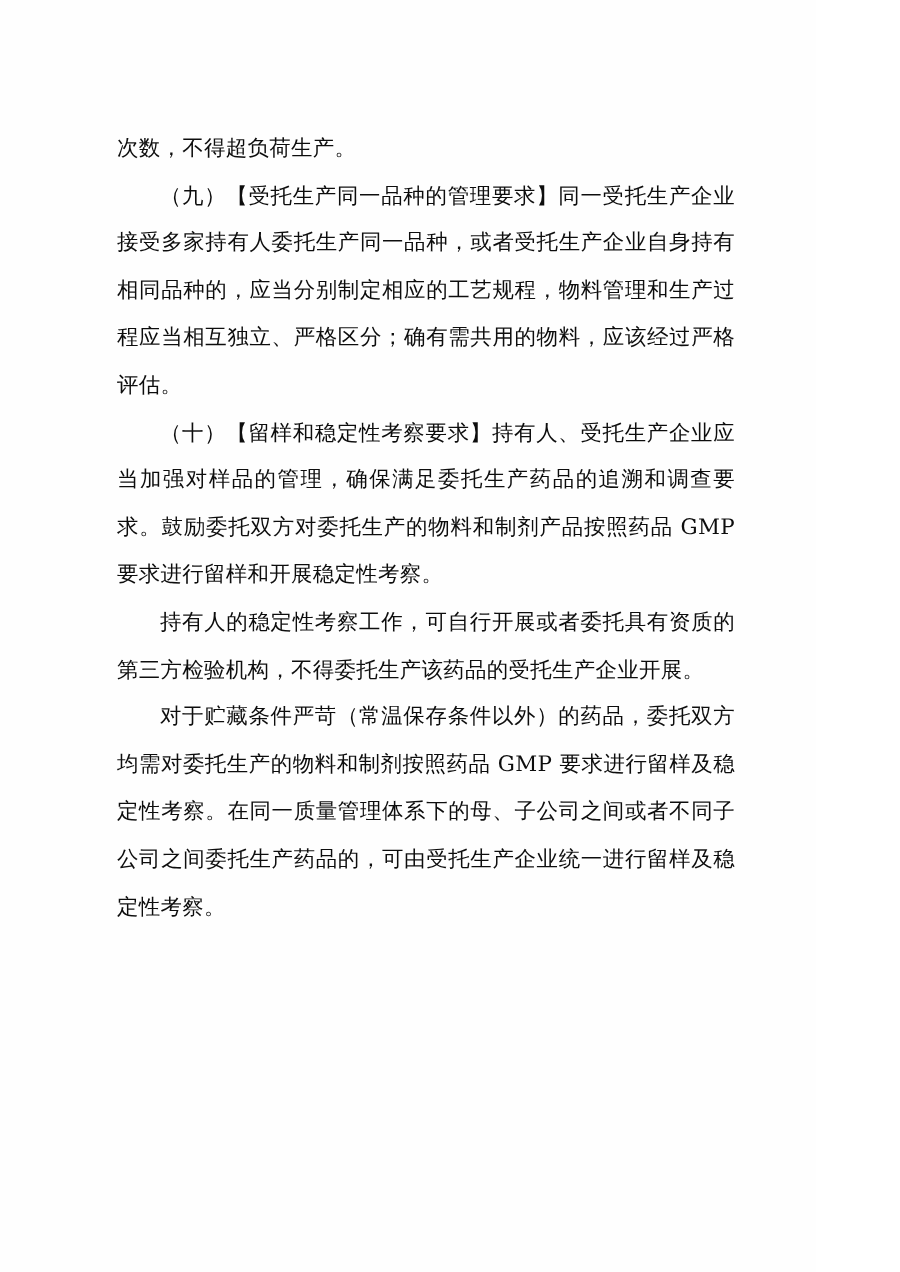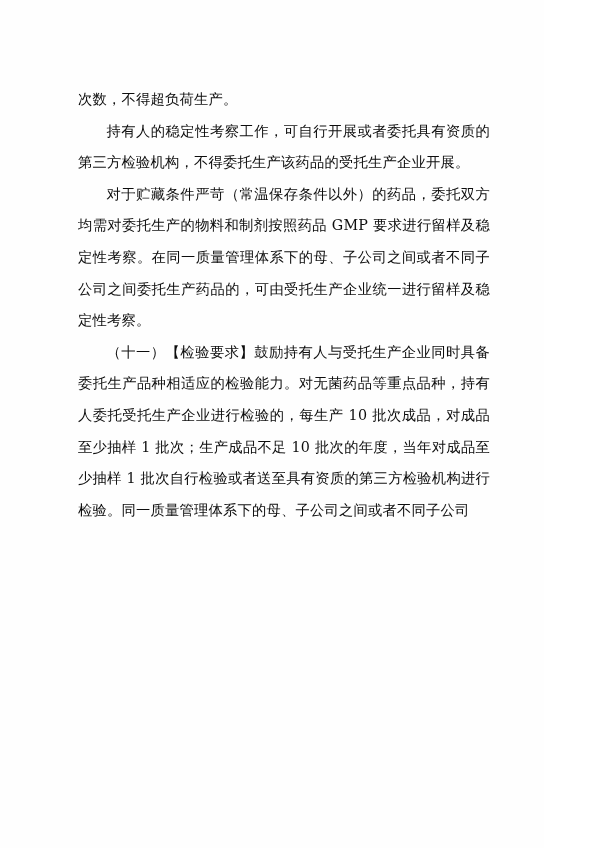--- a/index.html
+++ b/index.html
@@ -38,17 +38,18 @@
   .para.no-indent {
     text-indent: 0;
   }
 </style>
 </head>
 <body>
 
 <div class="page">
   <div class="doc-body">
     <p class="para no-indent">次数，不得超负荷生产。</p>
+    <p class="para">（九）【受托生产同一品种的管理要求】同一受托生产企业接受多家持有人委托生产同一品种，或者受托生产企业自身持有相同品种的，应当分别制定相应的工艺规程，物料管理和生产过程应当相互独立、严格区分；确有需共用的物料，应该经过严格评估。</p>
+    <p class="para">（十）【留样和稳定性考察要求】持有人、受托生产企业应当加强对样品的管理，确保满足委托生产药品的追溯和调查要求。鼓励委托双方对委托生产的物料和制剂产品按照药品 GMP 要求进行留样和开展稳定性考察。</p>
     <p class="para">持有人的稳定性考察工作，可自行开展或者委托具有资质的第三方检验机构，不得委托生产该药品的受托生产企业开展。</p>
     <p class="para">对于贮藏条件严苛（常温保存条件以外）的药品，委托双方均需对委托生产的物料和制剂按照药品 GMP 要求进行留样及稳定性考察。在同一质量管理体系下的母、子公司之间或者不同子公司之间委托生产药品的，可由受托生产企业统一进行留样及稳定性考察。</p>
-    <p class="para">（十一）【检验要求】鼓励持有人与受托生产企业同时具备委托生产品种相适应的检验能力。对无菌药品等重点品种，持有人委托受托生产企业进行检验的，每生产 10 批次成品，对成品至少抽样 1 批次；生产成品不足 10 批次的年度，当年对成品至少抽样 1 批次自行检验或者送至具有资质的第三方检验机构进行检验。同一质量管理体系下的母、子公司之间或者不同子公司</p>
   </div>
 </div>
 
 </body></html>

